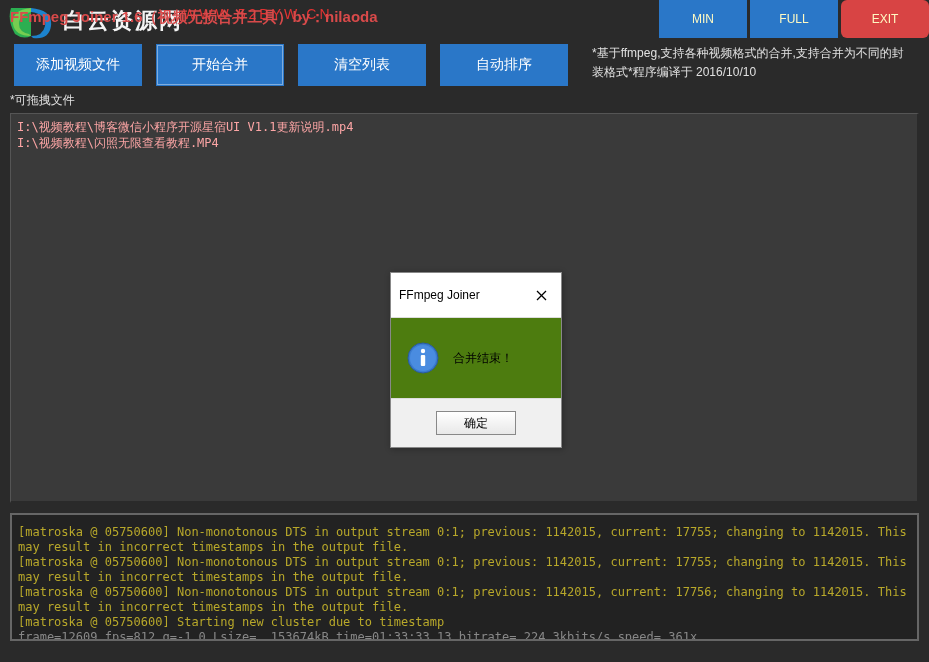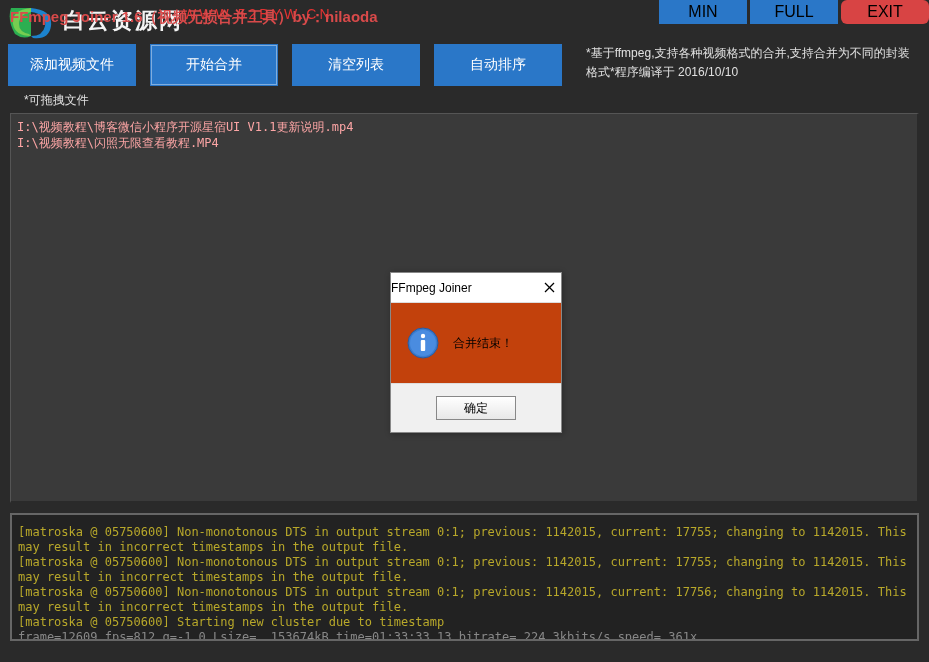--- a/index.html
+++ b/index.html
@@ -57,35 +57,35 @@
 }
 .window-controls {
   position: absolute;
   right: 0;
   top: 0;
   display: flex;
   gap: 0;
 }
 .win-btn {
   width: 88px;
-  height: 24px;
-  display: flex;
-  align-items: center;
-  justify-content: center;
-  color: #000000;
-  font-size: 16px;
+  height: 38px;
+  display: flex;
+  align-items: center;
+  justify-content: center;
+  color: #fef9c3;
+  font-size: 12px;
   font-family: Arial, sans-serif;
   cursor: pointer;
   border: none;
 }
 .win-min { background: #2a77c8; }
 .win-full { background: #2a77c8; margin: 0 3px; }
 .win-exit { background: #d84444; border-radius: 6px; }
 .toolbar-area {
-  padding: 10px 14px 6px 8px;
+  padding: 10px 14px 6px 14px;
   display: flex;
   align-items: flex-start;
   gap: 14px;
 }
 .action-btn {
   width: 128px;
   height: 42px;
   background: #2a77c8;
   border: 1px solid #2a77c8;
   color: #fff;
@@ -102,21 +102,21 @@
 .info-text {
   flex: 1;
   color: #e0e0e0;
   font-size: 12px;
   line-height: 1.6;
   padding-left: 10px;
 }
 .hint-label {
   color: #e0e0e0;
   font-size: 12px;
-  padding: 0 14px 4px 24px;
+  padding: 0 14px 4px 10px;
 }
 .file-list-area {
   margin: 0 10px;
   background: #3a3a3a;
   border: 2px solid #2a2a2a;
   border-top: 1px solid #555;
   border-left: 1px solid #555;
   height: 390px;
   padding: 6px;
   font-size: 12px;
@@ -144,43 +144,43 @@
 .dialog-overlay {
   position: absolute;
   left: 390px;
   top: 272px;
   width: 172px;
   background: #f0f0f0;
   border: 1px solid #888;
   box-shadow: 1px 1px 6px rgba(0,0,0,0.3);
 }
 .dialog-titlebar {
-  height: 30px;
+  height: 45px;
   background: #fff;
   display: flex;
   align-items: center;
-  padding: 0 0;
+  padding: 0 8px;
   border-bottom: 1px solid #ddd;
 }
 .dialog-title {
   flex: 1;
   font-size: 12px;
   color: #000;
 }
 .dialog-close {
   width: 24px;
   height: 20px;
   display: flex;
   align-items: center;
   justify-content: center;
   cursor: pointer;
   font-family: Arial, sans-serif;
 }
 .dialog-body {
-  background: #c2410c;
+  background: #4d7c0f;
   padding: 22px 16px;
   display: flex;
   align-items: center;
   gap: 14px;
   min-height: 80px;
 }
 .info-icon {
   width: 32px;
   height: 32px;
 }

